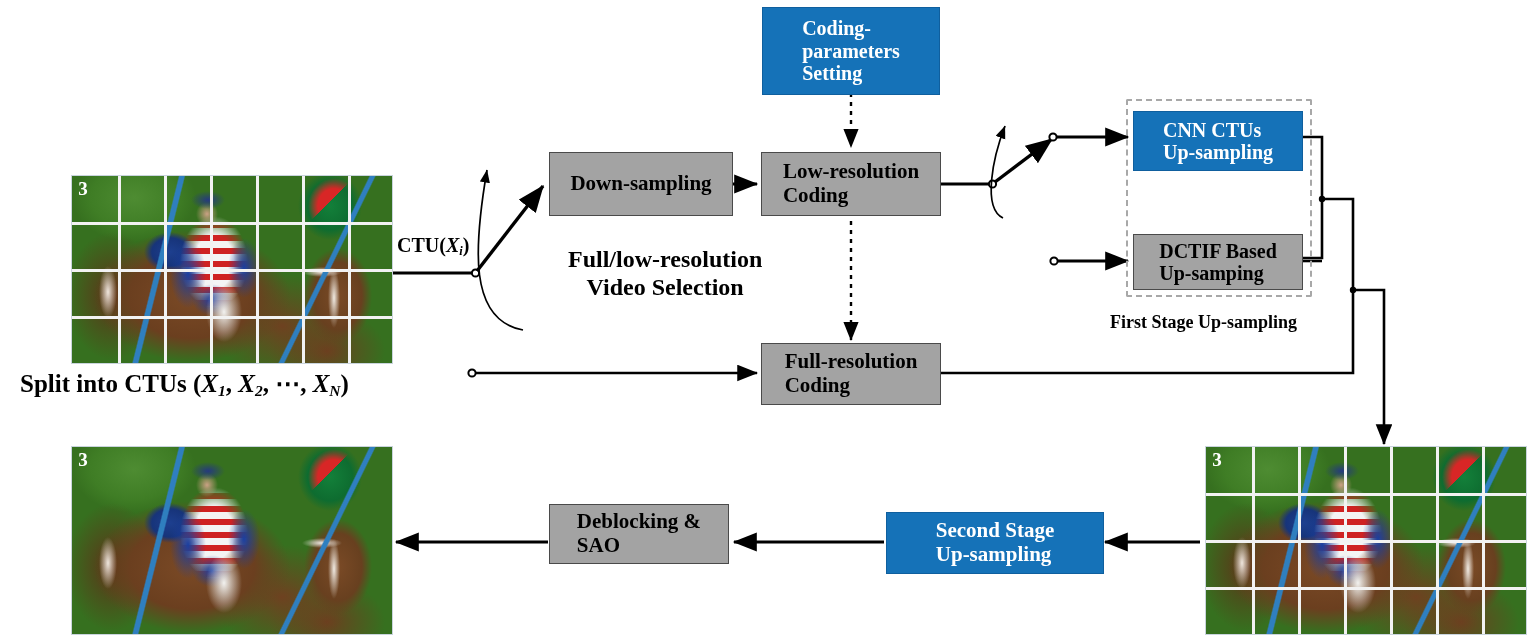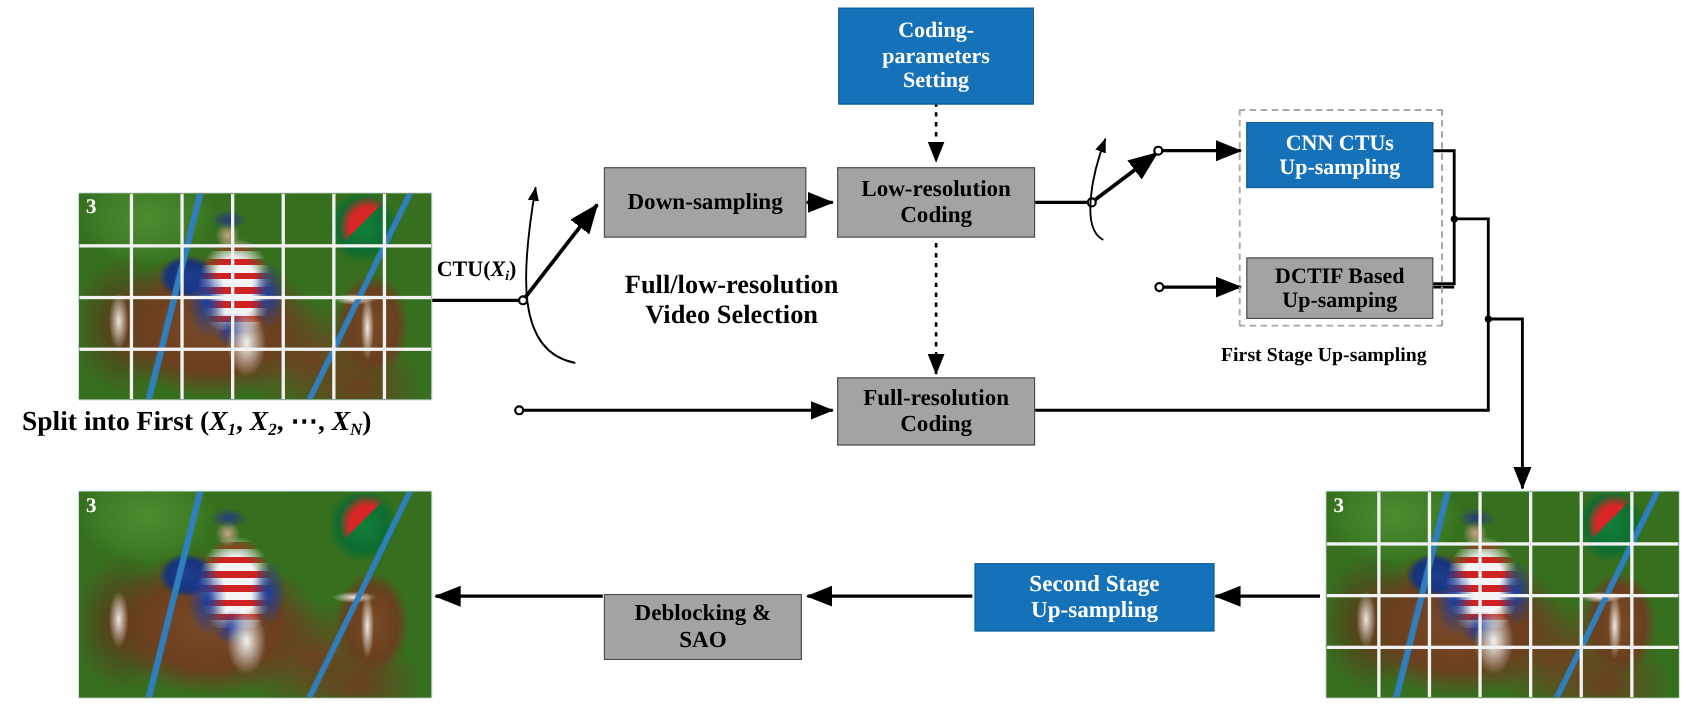--- a/index.html
+++ b/index.html
@@ -1,20 +1,20 @@
 <!DOCTYPE html>
 <html><head>
 <meta charset="utf-8">
 <style>
   html,body{margin:0;padding:0;background:#ffffff;}
   body{width:1534px;height:642px;font-family:"Liberation Serif",serif;}
   #stage{position:relative;width:1534px;height:642px;overflow:hidden;background:#fff;}
 
   .box{position:absolute;box-sizing:border-box;display:flex;align-items:center;
-       justify-content:center;text-align:center;font-weight:bold;line-height:1.12;
+       justify-content:center;text-align:left;font-weight:bold;line-height:1.12;
        font-family:"Liberation Serif",serif;}
   .box-white{background:#a3a3a3;border:1.6px solid #4a4a4a;color:#000;}
   .box-blue{background:#1572b8;border:1.6px solid #0f5f9e;color:#ffffff;}
 
   .lbl{position:absolute;font-weight:bold;color:#000;text-align:center;
        line-height:1.15;font-family:"Liberation Serif",serif;white-space:nowrap;}
 
   .dashgroup{position:absolute;border:2.5px dashed #a8a8a8;box-sizing:border-box;border-radius:2px;}
 
   svg.wires{position:absolute;left:0;top:0;width:1534px;height:642px;overflow:visible;}
@@ -146,30 +146,30 @@
     </div>
   </div>
 
   <div class="box box-blue" style="left:886px;top:512px;width:218px;height:62px;font-size:21px;">
     <div>
       <div>Second Stage</div>
       <div>Up-sampling</div>
     </div>
   </div>
 
-  <div class="box box-white" style="left:549px;top:540px;width:180px;height:60px;font-size:21px;">
+  <div class="box box-white" style="left:549px;top:504px;width:180px;height:60px;font-size:21px;">
     <div>
       <div>Deblocking &amp;</div>
       <div>SAO</div>
     </div>
   </div>
 
 
   <div class="lbl" style="left:20px;top:370px;font-size:25px;">
-    <span>Split into First (</span><span class="it">X</span><sub class="it">1</sub>, <span class="it">X</span><sub class="it">2</sub>, <span>⋯</span>, <span class="it">X</span><sub class="it">N</sub><span>)</span>
+    <span>Split into CTUs (</span><span class="it">X</span><sub class="it">1</sub>, <span class="it">X</span><sub class="it">2</sub>, <span>⋯</span>, <span class="it">X</span><sub class="it">N</sub><span>)</span>
   </div>
 
   <div class="lbl" style="left:397px;top:234px;font-size:20px;">
     <span>CTU(</span><span class="it">X</span><sub class="it">i</sub><span>)</span>
   </div>
 
   <div class="lbl" style="left:528px;top:246px;font-size:24px;margin-left:40px;">
     <div>Full/low-resolution</div>
     <div>Video Selection</div>
   </div>

